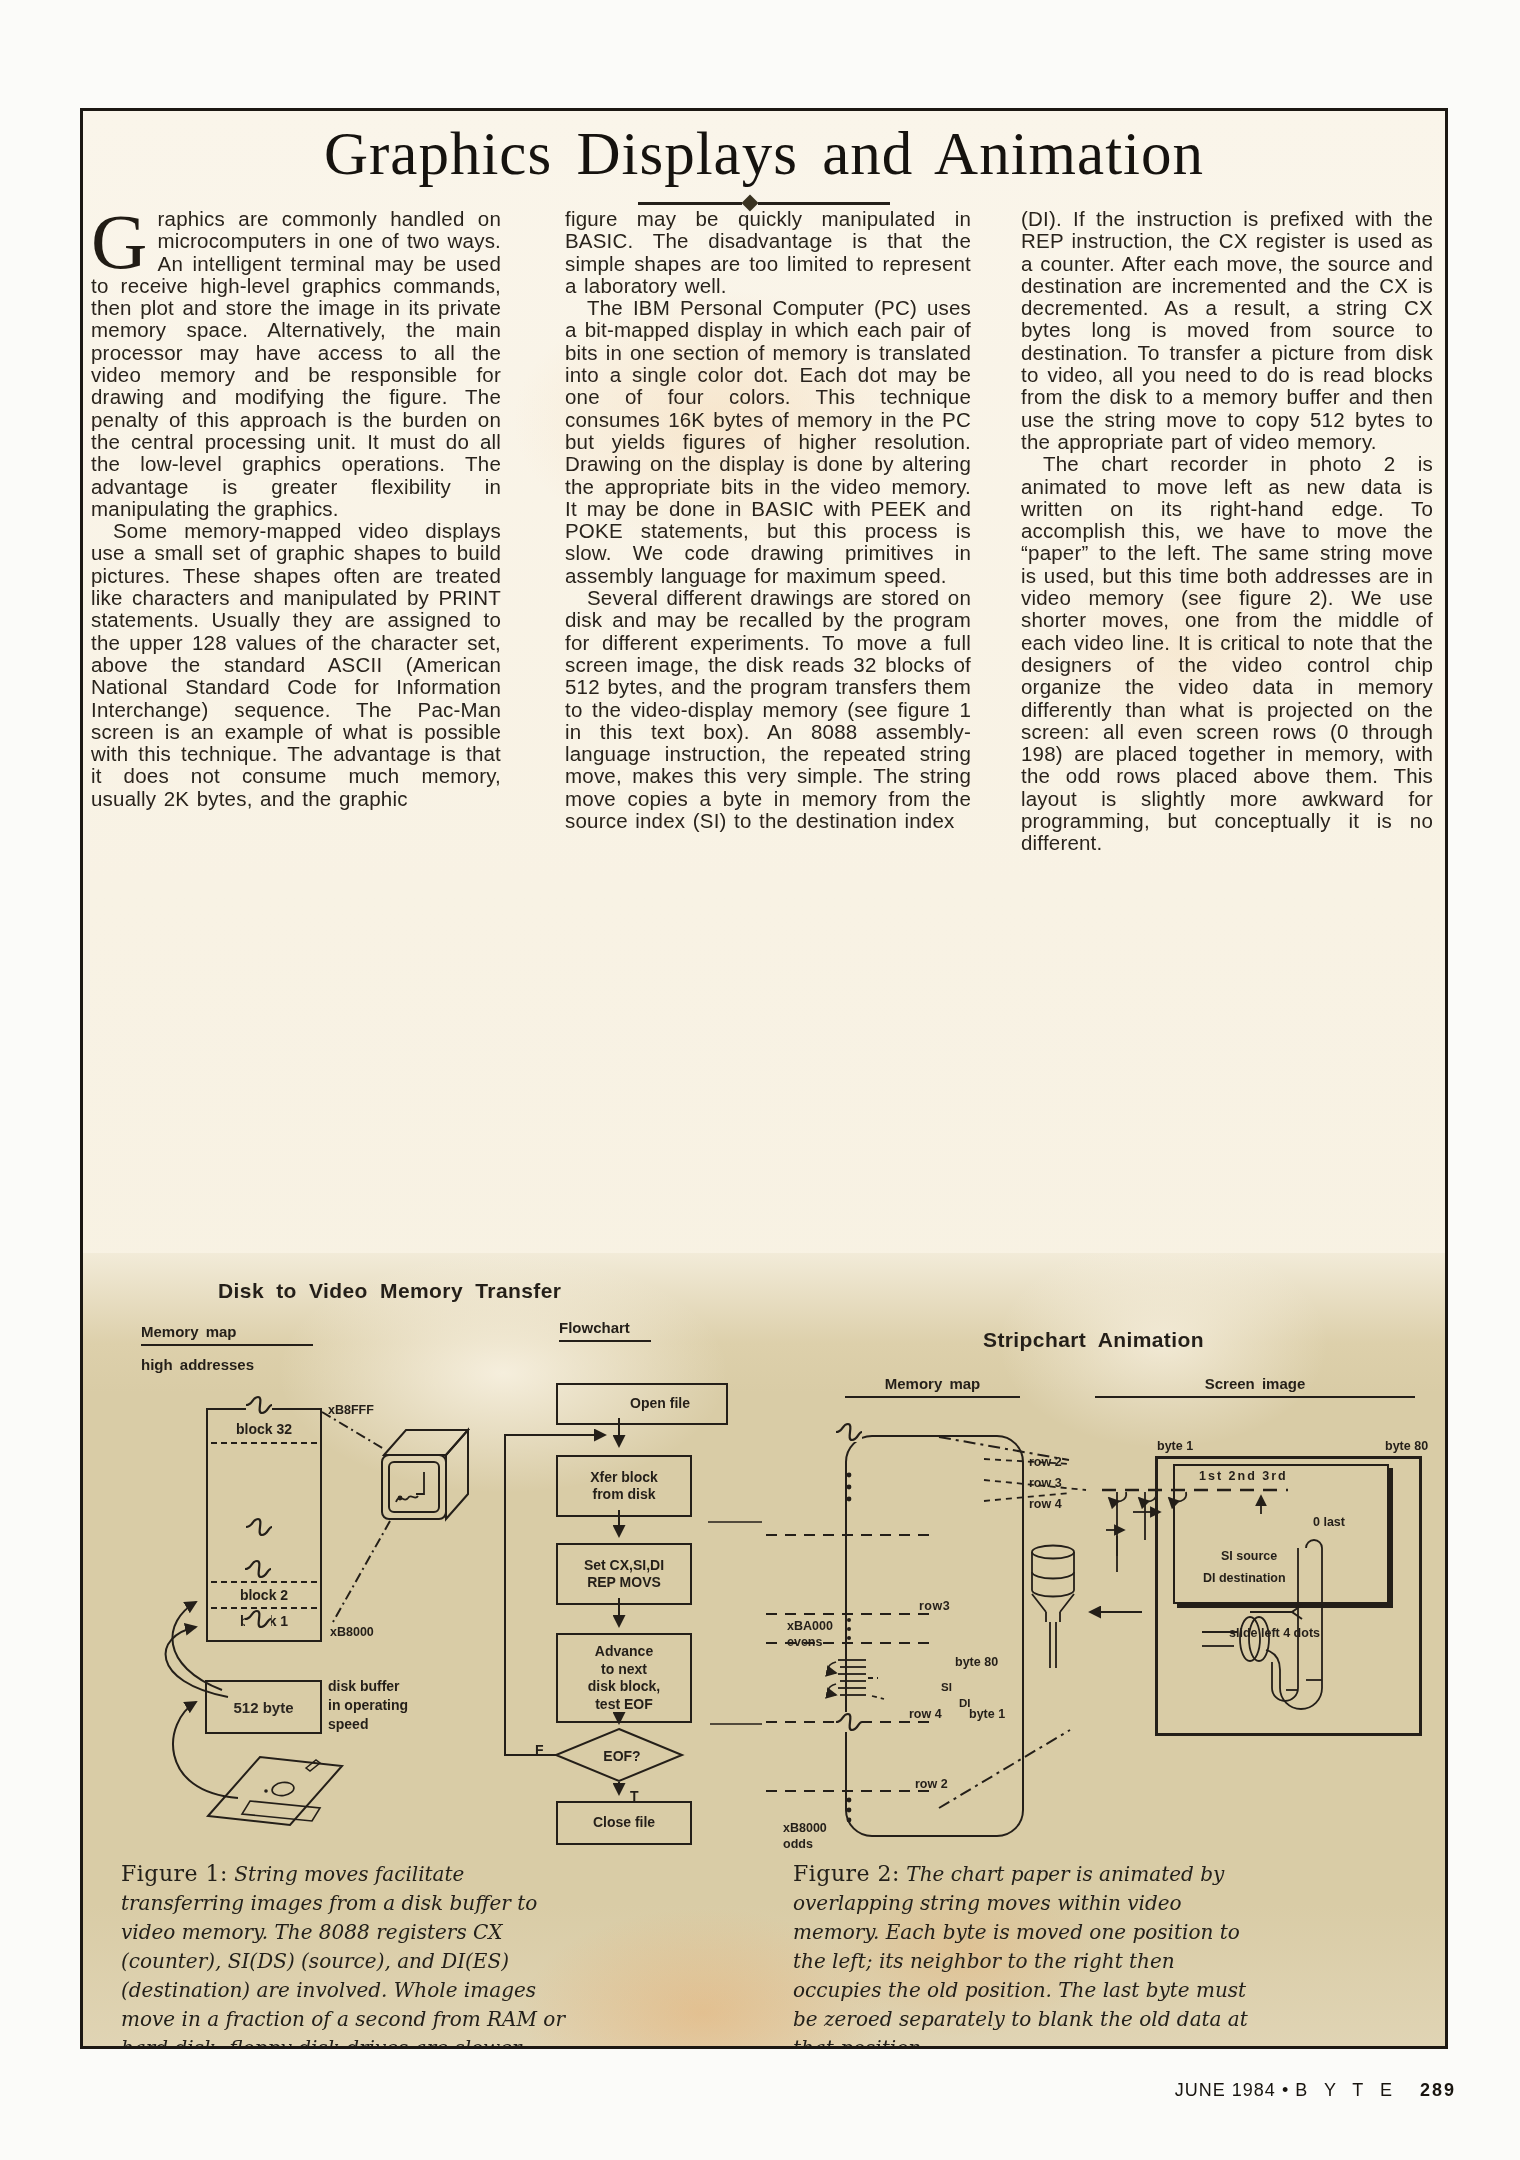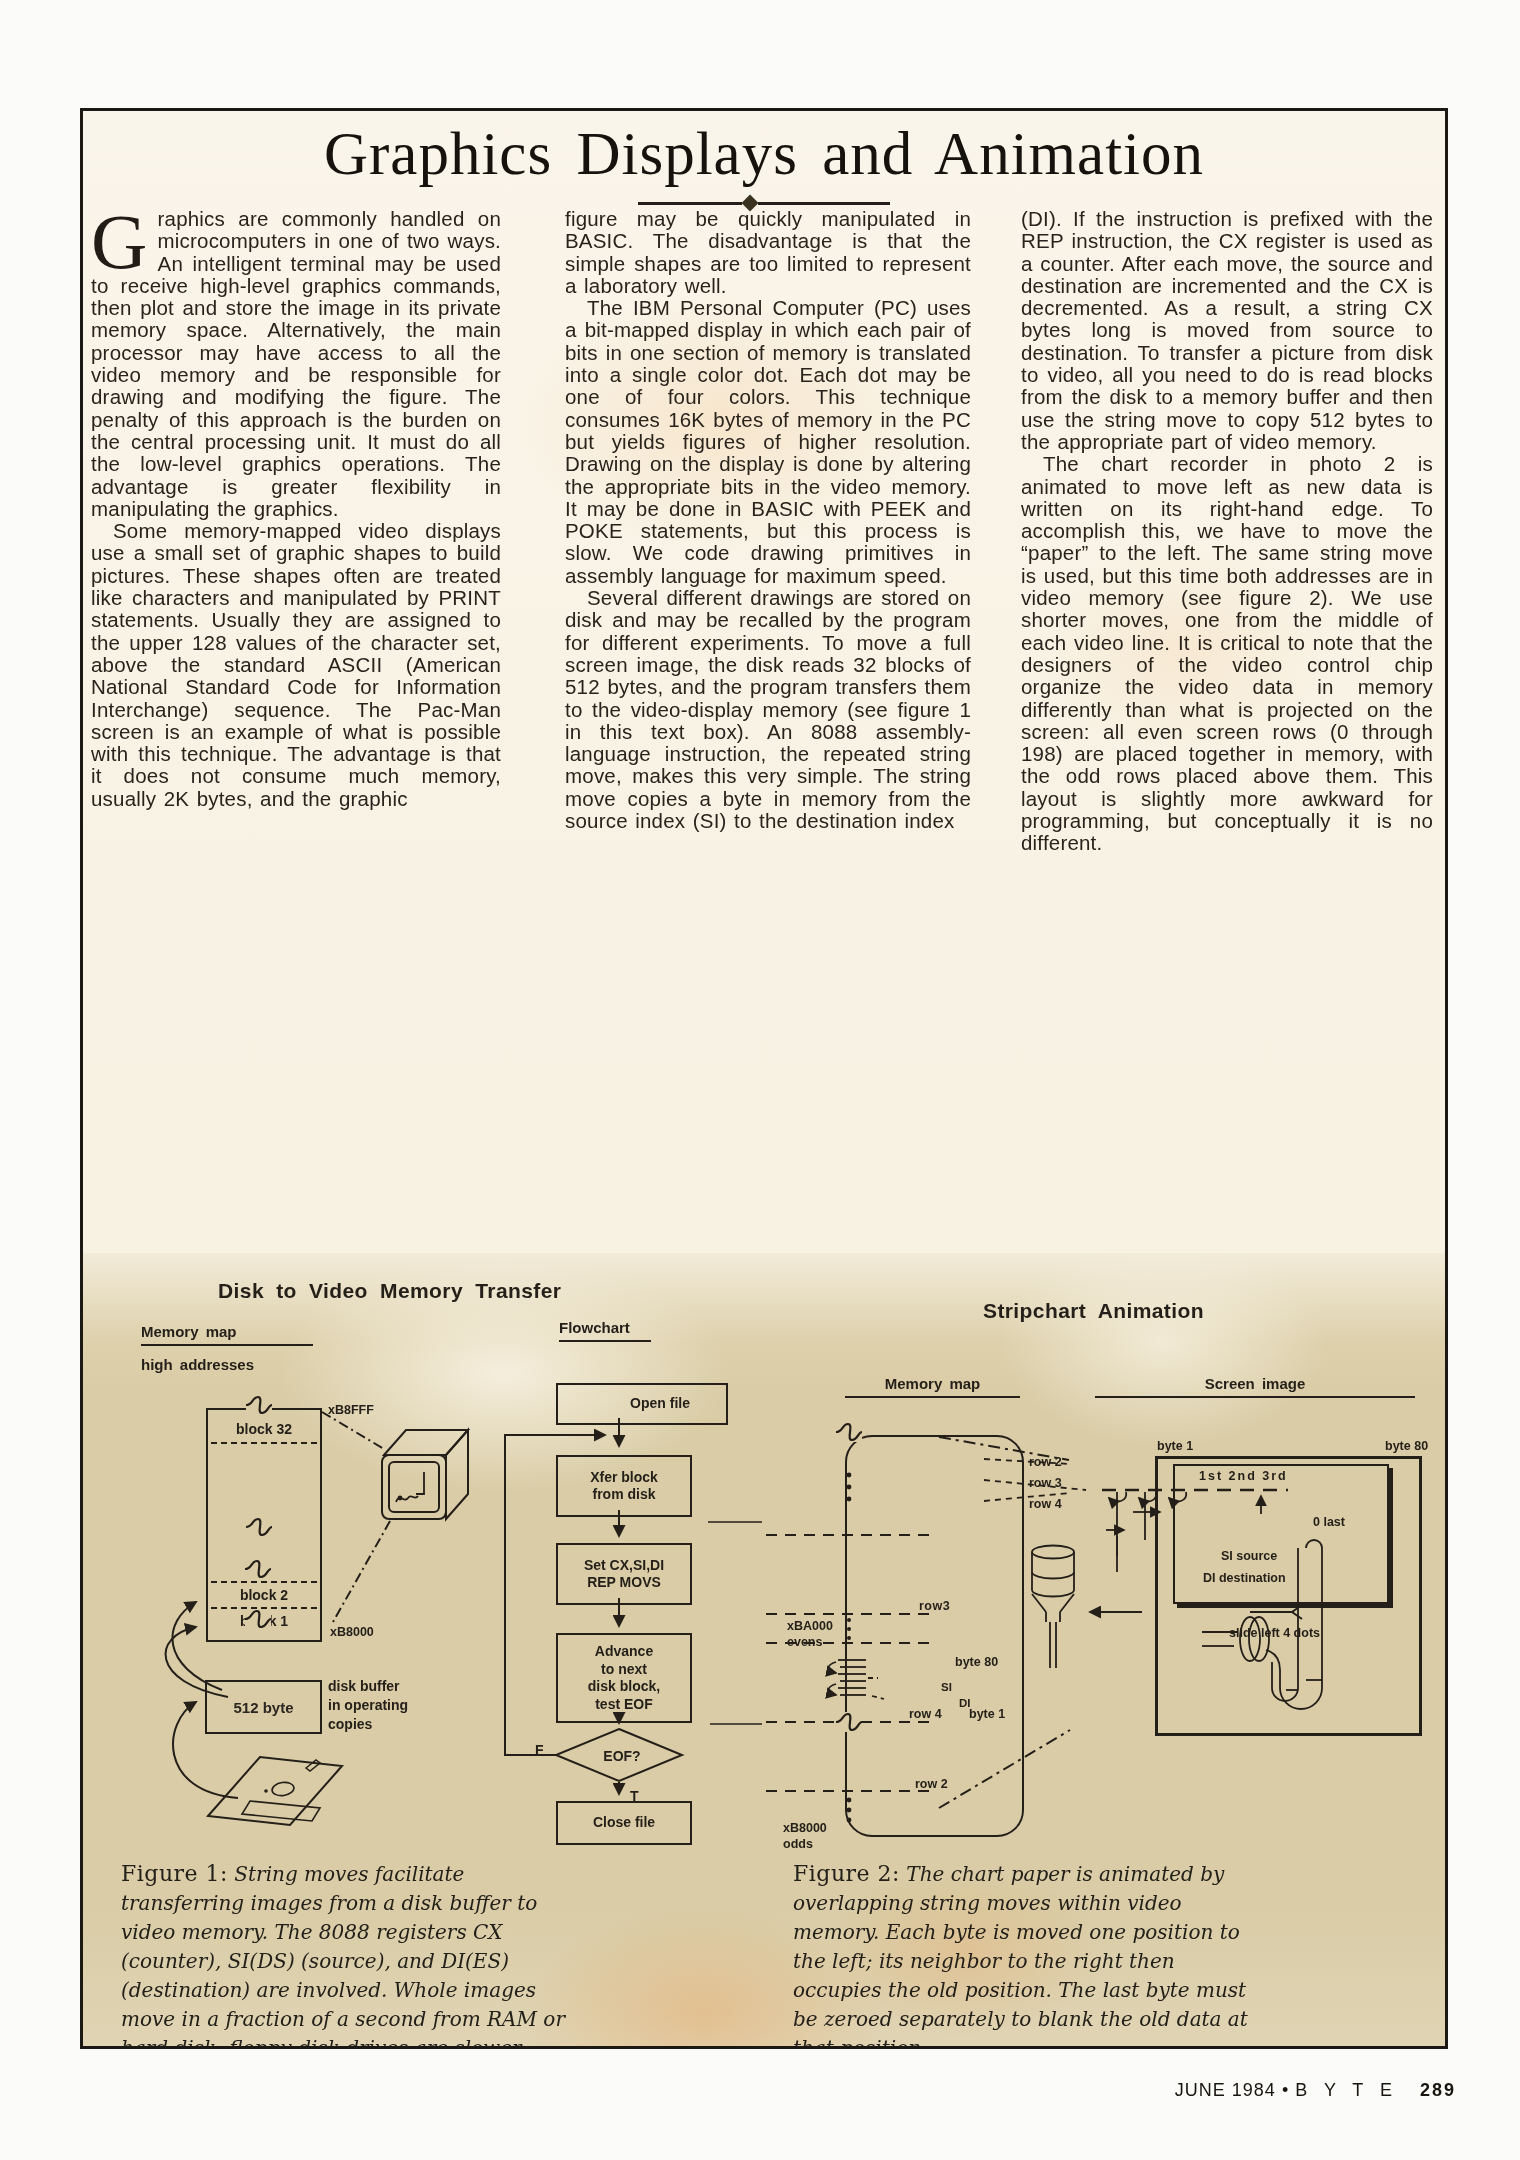--- a/index.html
+++ b/index.html
@@ -124,21 +124,21 @@
   </div>
   <div class="lb12" style="left:245px;top:1292px;">xB8FFF</div>
   <div class="lb12" style="left:247px;top:1514px;">xB8000</div>
 
   <div class="bx cmid" style="left:122px;top:1569px;width:113px;height:50px;font:bold 15px 'Liberation Sans',sans-serif;">
     <span>512 byte</span>
   </div>
   <div class="lb14" style="left:245px;top:1566px;">
     <div>disk buffer</div>
     <div>in operating</div>
-    <div>copies</div>
+    <div>speed</div>
   </div>
 
   <div class="lb ul" style="left:476px;top:1208px;width:92px;">Flowchart</div>
   <div class="fcbox" style="left:473px;top:1272px;width:132px;height:38px;padding-left:36px;">
     <div>Open file</div>
   </div>
   <div class="fcbox" style="left:473px;top:1344px;width:132px;height:58px;">
     <div>Xfer block</div>
     <div>from disk</div>
   </div>
@@ -152,21 +152,21 @@
     <div>disk block,</div>
     <div>test EOF</div>
   </div>
   <div class="lb14 z4" style="left:476px;top:1636px;width:126px;text-align:center;">EOF?</div>
   <div class="lb14" style="left:452px;top:1630px;">F</div>
   <div class="lb14" style="left:547px;top:1676px;">T</div>
   <div class="fcbox" style="left:473px;top:1690px;width:132px;height:40px;">
     <div>Close file</div>
   </div>
 
-  <div class="fh" style="left:900px;top:1188px;">Stripchart Animation</div>
+  <div class="fh" style="left:900px;top:1217px;">Stripchart Animation</div>
   <div class="lb ul" style="left:762px;top:1264px;width:175px;text-align:center;">Memory map</div>
   <div class="lb ul" style="left:1012px;top:1264px;width:320px;text-align:center;">Screen image</div>
 
   <div class="bx" style="left:762px;top:1324px;width:175px;height:398px;border-radius:27px;">
     <div class="lb12" style="left:0;right:0;top:162px;text-align:center;letter-spacing:.5px;">row3</div>
     <div class="lb12" style="left:108px;top:218px;">byte 80</div>
 
   </div>
   <div class="lb11" style="left:858px;top:1570px;">SI</div>
   <div class="lb11" style="left:876px;top:1586px;">DI</div>

